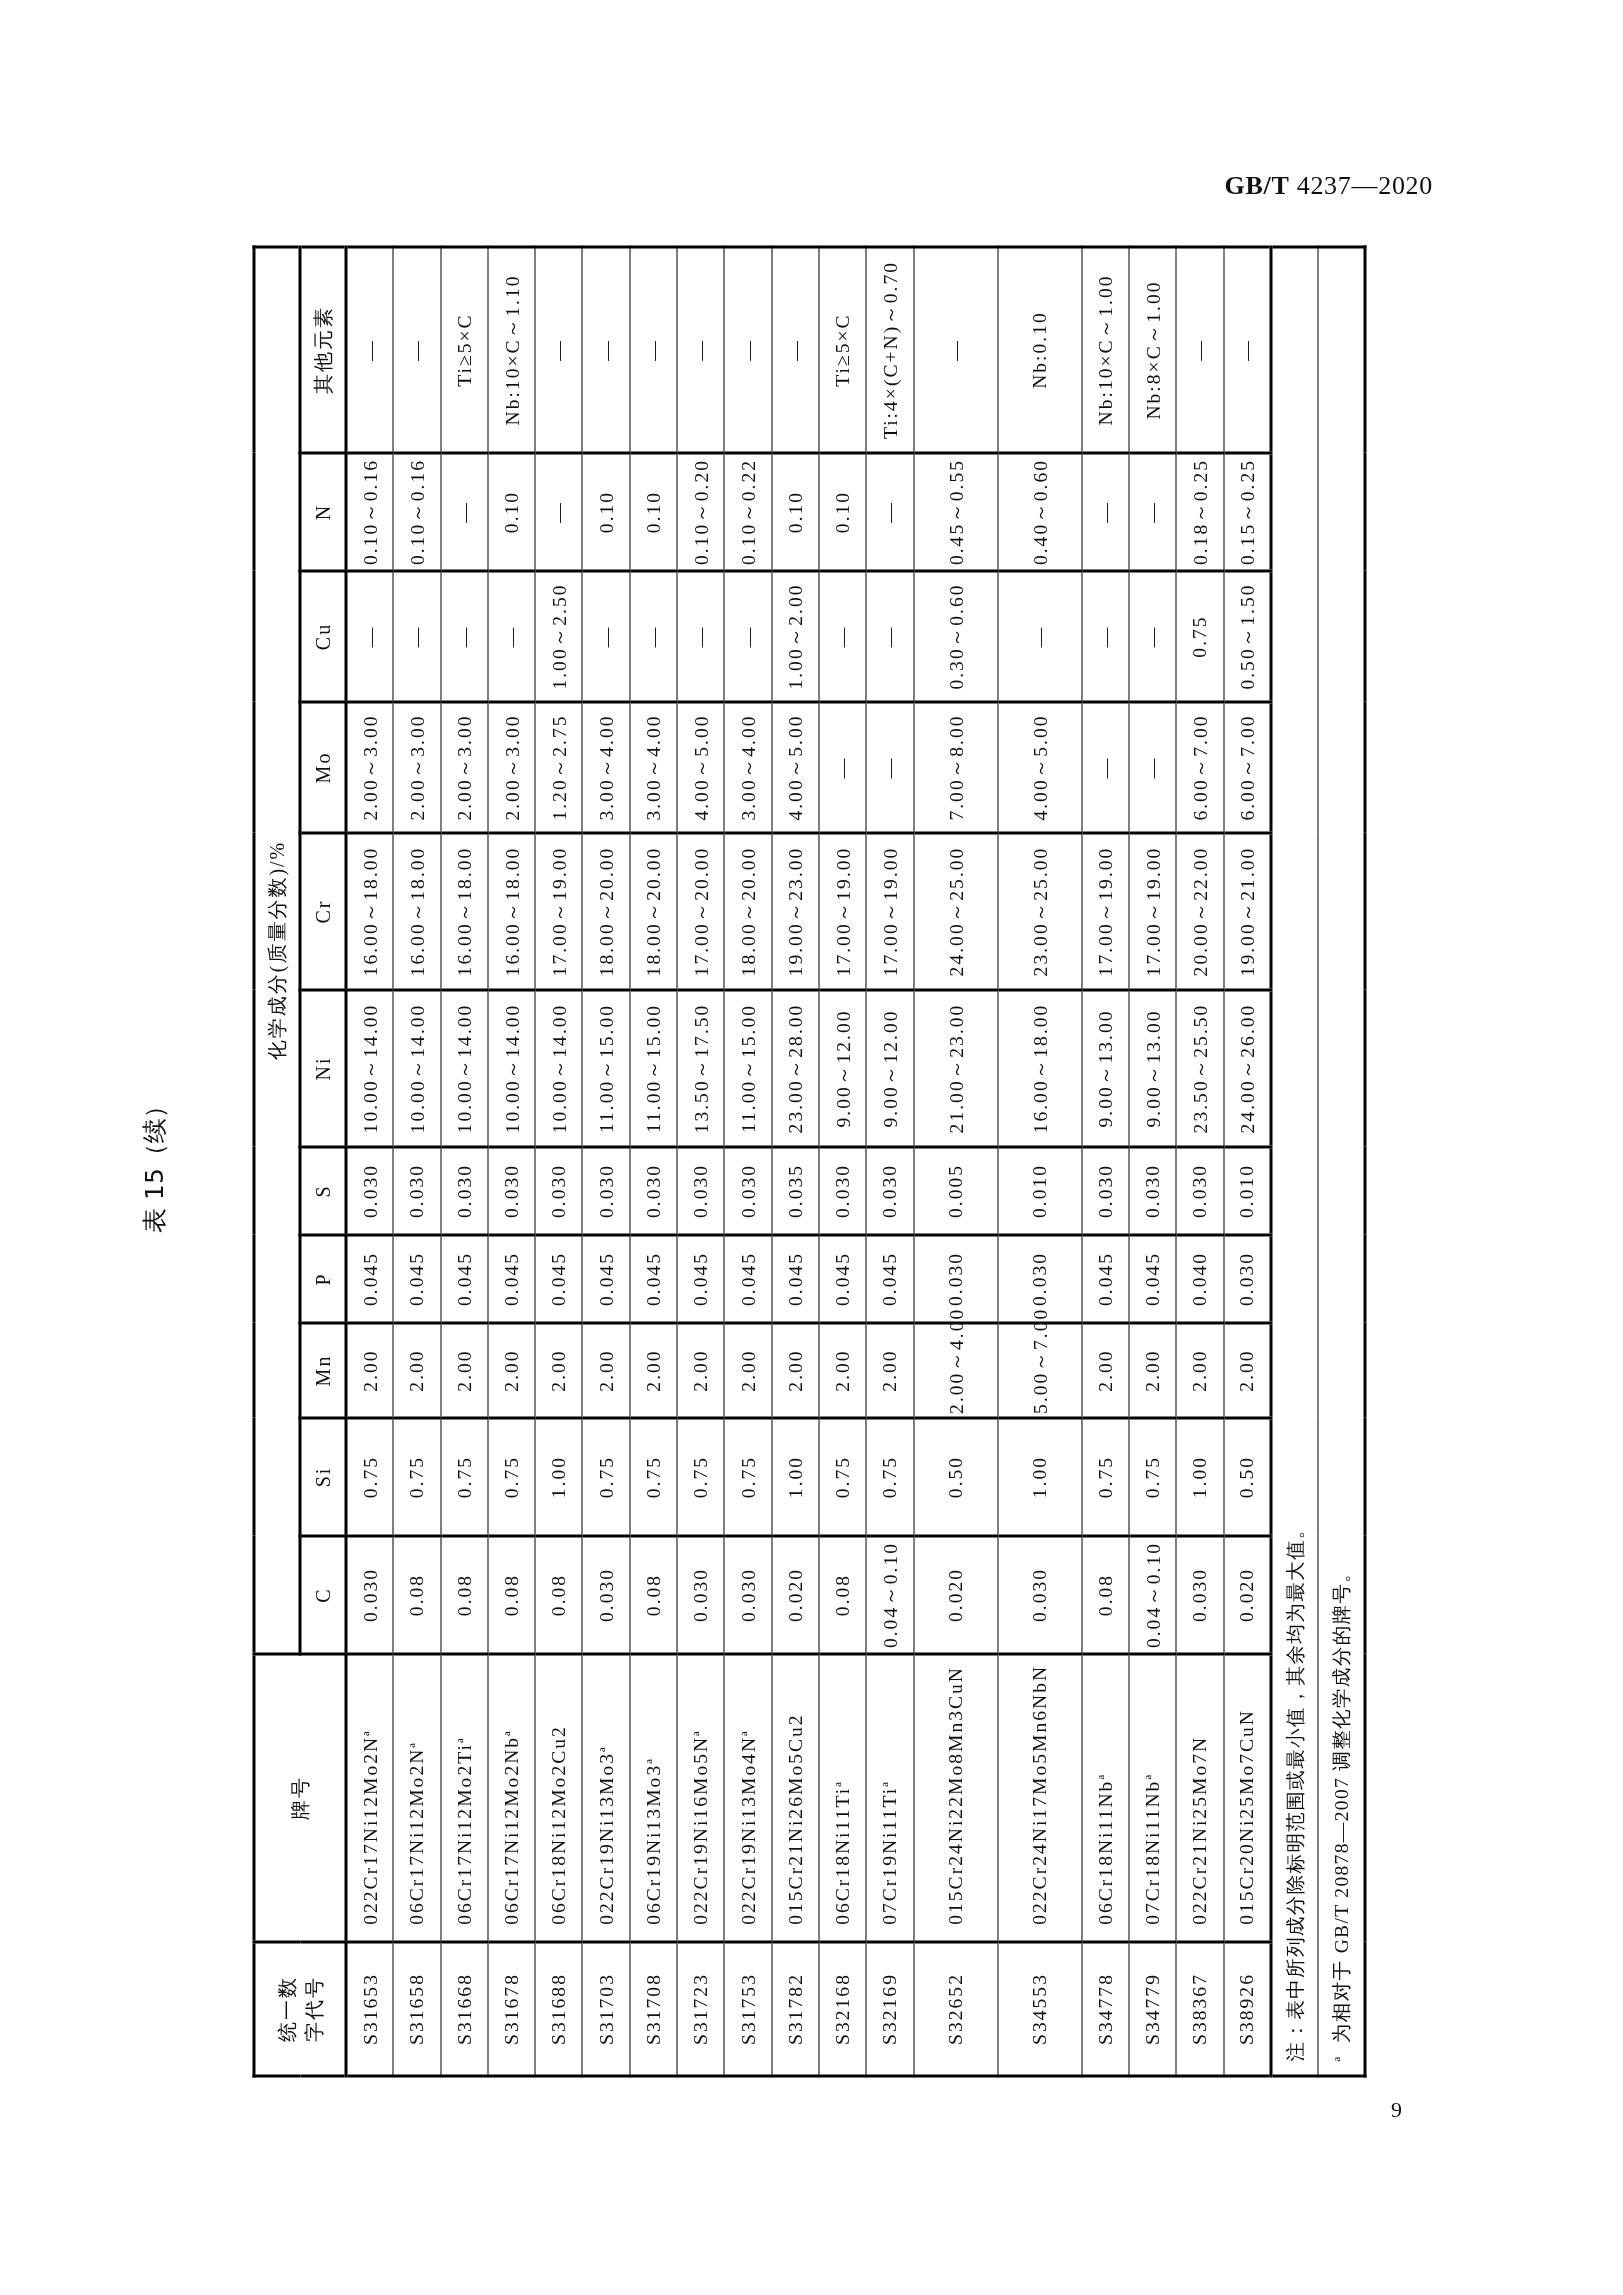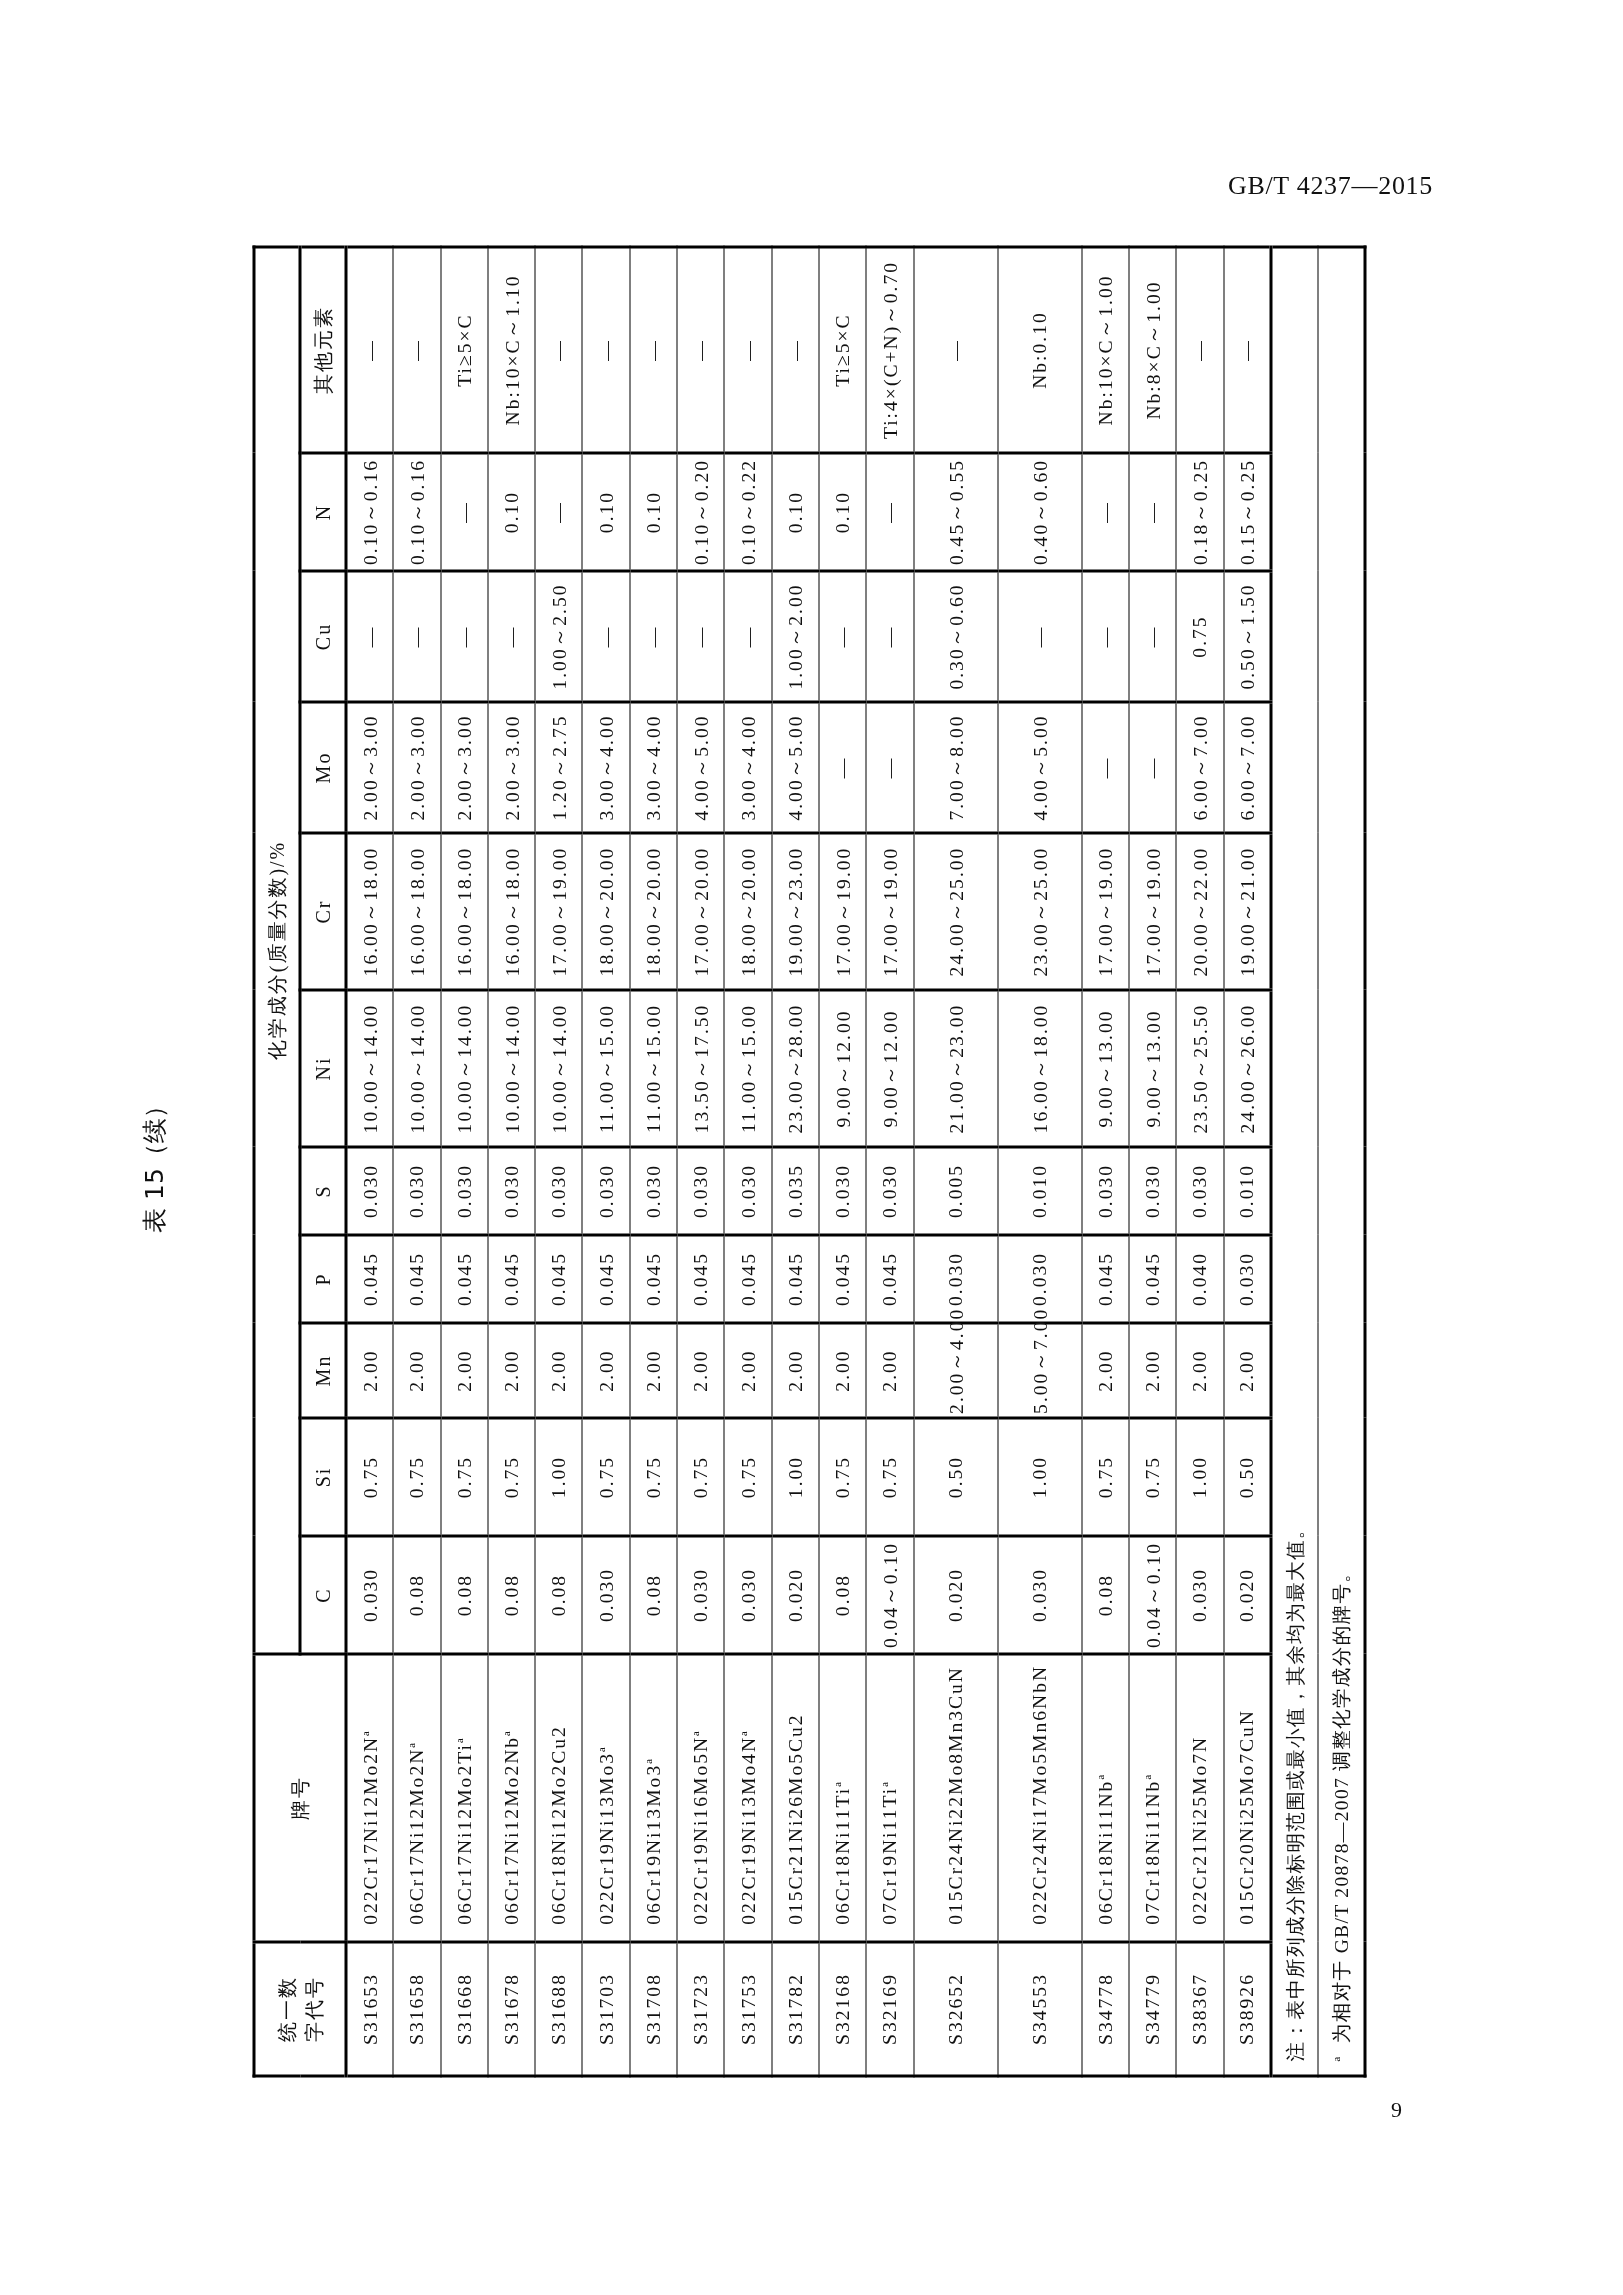--- a/index.html
+++ b/index.html
@@ -1,36 +1,36 @@
 <!DOCTYPE html>
 <html style="font-size:10.5px"><head>
 <meta charset="utf-8">
 <style>
   html,body{margin:0;padding:0;background:#fff;}
   body{width:1623px;height:2295px;position:relative;overflow:hidden;font-family:"Liberation Serif","DejaVu Serif",serif;color:#111;}
   .std-code{position:absolute;right:190px;top:171px;font-size:26px;letter-spacing:0.7px;}
-  .std-code b{font-weight:normal;}
+  .std-code b{font-weight:bold;}
   .page-num{position:absolute;left:1391px;top:2097px;font-size:22px;}
   .rot{position:absolute;left:-105px;top:606px;width:1829px;height:1114px;transform:rotate(-90deg);transform-origin:center center;}
   .caption{position:absolute;left:0;width:1829px;top:-115px;text-align:center;font-family:"DejaVu Sans",sans-serif;font-size:25px;}
   table{border-collapse:collapse;width:1829px;height:1114px;table-layout:fixed;border:3.9px solid #000;}
   td,th{border:1.3px solid #000;text-align:center;vertical-align:middle;font-weight:normal;font-size:19.6px;letter-spacing:2px;padding:0 2.6px;white-space:nowrap;}
   th{font-size:20px;}
   .thick-b{border-bottom:3.3px solid #000;}
   .thick-r{border-right:3.3px solid #000;}
   .thin td{border-top:0.7px solid #000;border-bottom:0.7px solid #000;}
   td.name{text-align:left;padding-left:15.7px;}
   sup{font-size:10.5px;vertical-align:super;}
   .note td{text-align:left;padding-left:13px;font-family:"DejaVu Sans",sans-serif;font-size:19.6px;letter-spacing:1.3px;}
   .note td.fn{font-family:"Liberation Serif",serif;}
 </style>
 </head>
 <body>
 
-<div class="std-code"><b>GB/T</b> <span>4237—2015</span></div>
+<div class="std-code"><b>GB/T</b> <span>4237—2020</span></div>
 
 <div class="rot">
   <div class="caption">表 15（续）</div>
   <table>
     <colgroup>
       <col style="width:134px">
         <col style="width:288px">
       <col style="width:118px">
         <col style="width:118px">
         <col style="width:95px">

